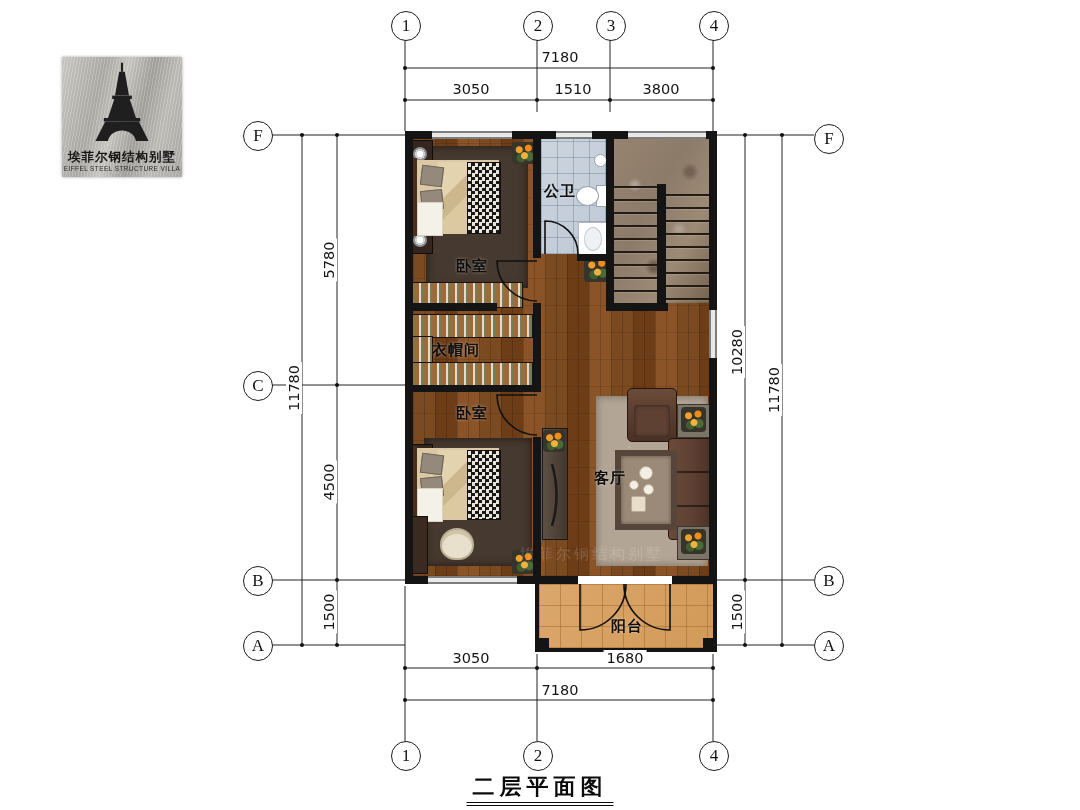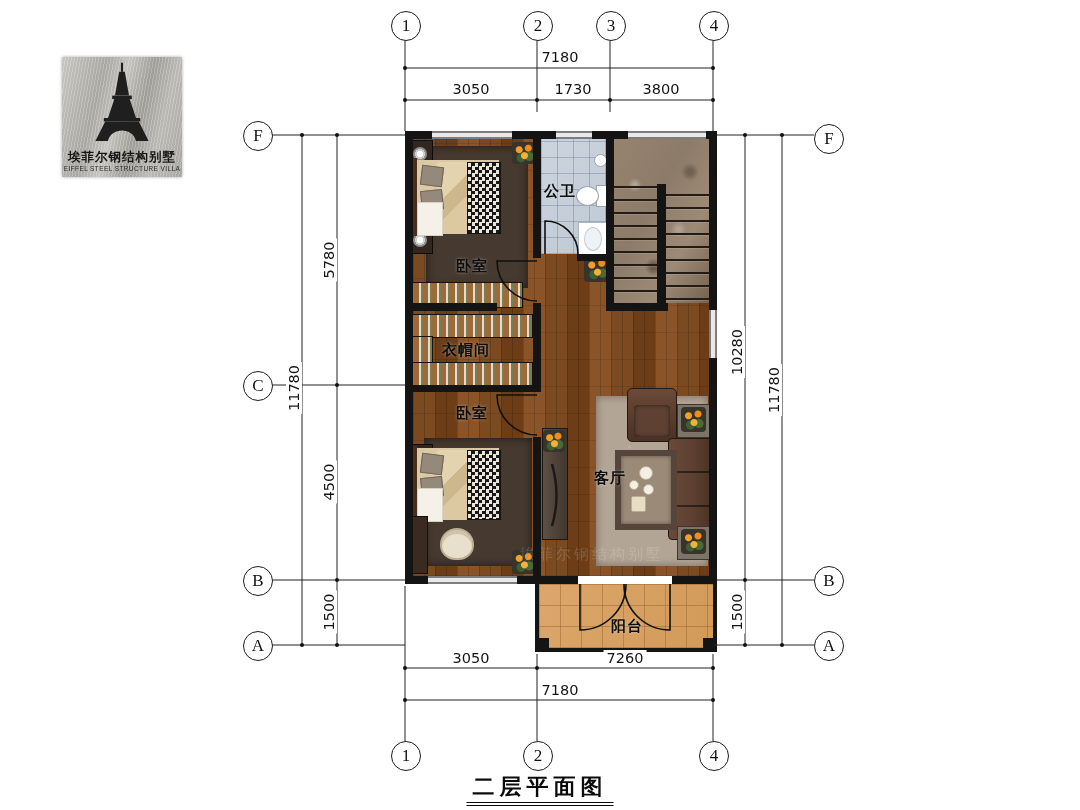--- a/index.html
+++ b/index.html
@@ -183,34 +183,34 @@
   <div class="bubble" style="left:814px;top:124px">F</div>
   <div class="bubble" style="left:814px;top:566px">B</div>
   <div class="bubble" style="left:814px;top:631px">A</div>
 
   <div class="bubble" style="left:391px;top:741px">1</div>
   <div class="bubble" style="left:523px;top:741px">2</div>
   <div class="bubble" style="left:699px;top:741px">4</div>
 
   <div class="dim" style="left:560px;top:57px">7180</div>
   <div class="dim" style="left:471px;top:89px">3050</div>
-  <div class="dim" style="left:573px;top:89px">1730</div>
+  <div class="dim" style="left:573px;top:89px">1510</div>
   <div class="dim" style="left:661px;top:89px">3800</div>
 
   <div class="dim v" style="left:294px;top:388px">11780</div>
   <div class="dim v" style="left:329px;top:260px">5780</div>
   <div class="dim v" style="left:329px;top:482px">4500</div>
   <div class="dim v" style="left:329px;top:612px">1500</div>
 
   <div class="dim v" style="left:737px;top:352px">10280</div>
   <div class="dim v" style="left:737px;top:612px">1500</div>
   <div class="dim v" style="left:774px;top:390px">11780</div>
 
   <div class="dim" style="left:471px;top:658px">3050</div>
-  <div class="dim" style="left:625px;top:658px">7260</div>
+  <div class="dim" style="left:625px;top:658px">1680</div>
   <div class="dim" style="left:560px;top:690px">7180</div>
 
   <div class="wood" style="left:413px;top:139px;width:296px;height:437px"></div>
   <div class="bathfloor" style="left:541px;top:139px;width:65px;height:115px"></div>
   <div class="marble" style="left:614px;top:139px;width:95px;height:164px"></div>
   <div class="treads" style="left:614px;top:186px;width:43px;height:117px"></div>
   <div class="treads" style="left:666px;top:194px;width:43px;height:109px"></div>
   <div class="wall" style="left:657px;top:184px;width:9px;height:119px"></div>
   <div class="balconyfloor" style="left:539px;top:584px;width:174px;height:64px"></div>
 
@@ -303,19 +303,19 @@
     <div class="cup" style="left:18px;top:10px;width:12px;height:12px"></div>
     <div class="cup" style="left:8px;top:24px;width:8px;height:8px"></div>
     <div class="cup" style="left:22px;top:28px;width:9px;height:9px"></div>
     <div class="cup" style="left:10px;top:40px;width:13px;height:14px;border-radius:2px;background:#e9ddc8"></div>
   </div>
 
   <div class="watermark">埃菲尔钢结构别墅</div>
 
   <div class="room-label" style="left:472px;top:266px">卧室</div>
   <div class="room-label" style="left:560px;top:191px">公卫</div>
-  <div class="room-label" style="left:466px;top:350px">衣帽间</div>
+  <div class="room-label" style="left:456px;top:350px">衣帽间</div>
   <div class="room-label" style="left:472px;top:413px">卧室</div>
   <div class="room-label" style="left:610px;top:478px">客厅</div>
   <div class="room-label" style="left:627px;top:626px">阳台</div>
 
   <div class="title">二层平面图</div>
 </div>
 
 </body></html>

